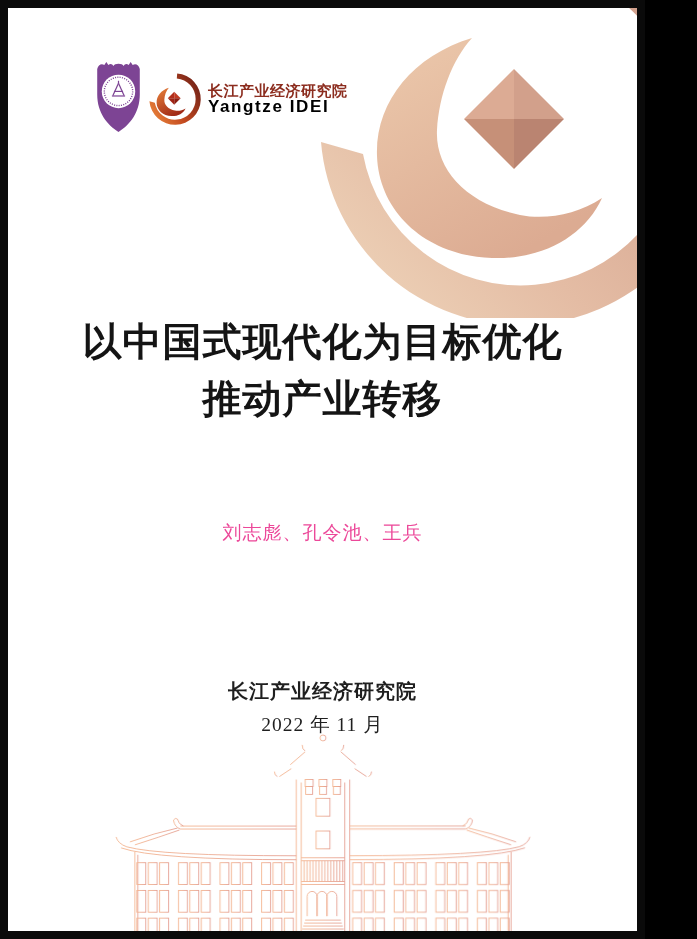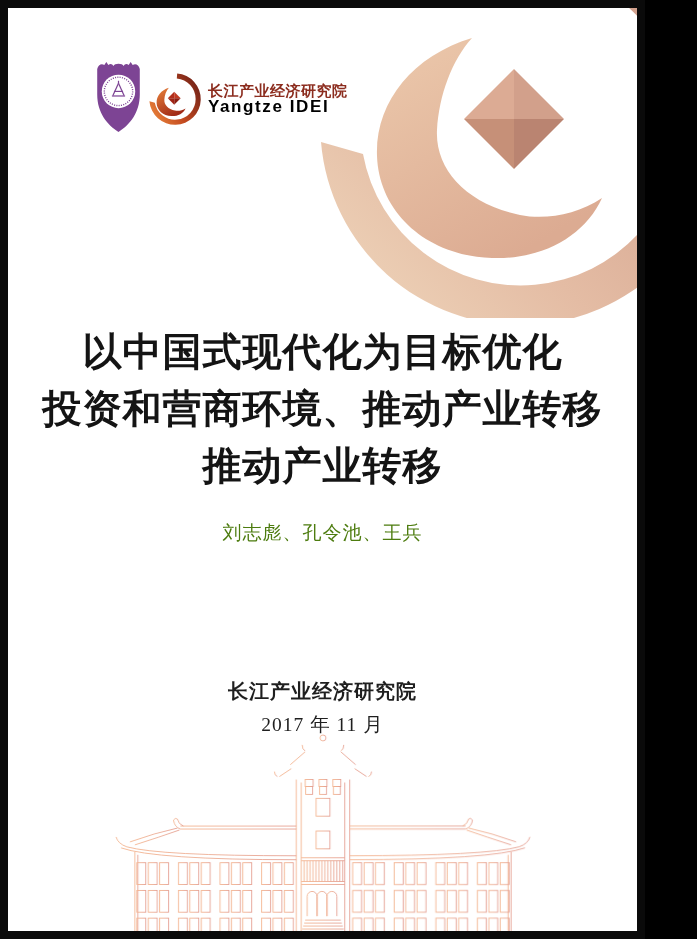--- a/index.html
+++ b/index.html
@@ -37,30 +37,30 @@
   
   .watermark {
     position: absolute; top: 0; right: 0;
     width: 330px; height: 310px;
     z-index: 1;
   }
 
   
   .title-block {
     position: absolute; top: 305px; left: 0; right: 0;
-    text-align: center; z-index: 2; margin-top: 10px;
+    text-align: center; z-index: 2;
   }
   .title-line {
     font-size: 39px; line-height: 57px; font-weight: 900;
     color: #141414; letter-spacing: 1px;
   }
   .authors {
     position: absolute; top: 512px; left: 0; right: 0;
     text-align: center;
-    font-size: 19px; color: #4d7c0f; letter-spacing: 1px;
+    font-size: 19px; color: #ec4899; letter-spacing: 1px;
     z-index: 2;
   }
 
   
   .footer-block {
     position: absolute; top: 670px; left: 0; right: 0;
     text-align: center; z-index: 2;
   }
   .institution {
     font-size: 20px; font-weight: bold; color: #1f1f1f; letter-spacing: 1px;
@@ -163,29 +163,28 @@
     </svg>
 
     <div class="org-text">
       <span class="org-cn">长江产业经济研究院</span>
       <span class="org-en">Yangtze IDEI</span>
     </div>
   </div>
 
   <div class="title-block">
     <div class="title-line">以中国式现代化为目标优化</div>
-    <div class="title-line">投资和营商环境、推动产业转移</div>
     <div class="title-line">推动产业转移</div>
   </div>
 
   <div class="authors">刘志彪、孔令池、王兵</div>
 
   <div class="footer-block">
     <div class="institution">长江产业经济研究院</div>
-    <div class="pub-date">2017 年 11 月</div>
+    <div class="pub-date">2022 年 11 月</div>
   </div>
 
   <svg class="building" viewBox="0 0 480 200" aria-hidden="true">
     <defs>
       <linearGradient id="bldg-grad" x1="0" y1="0" x2="1" y2="0">
         <stop offset="0" stop-color="#f3b089"></stop>
         <stop offset="0.5" stop-color="#eca98e"></stop>
         <stop offset="1" stop-color="#e39a8c"></stop>
       </linearGradient>
 

